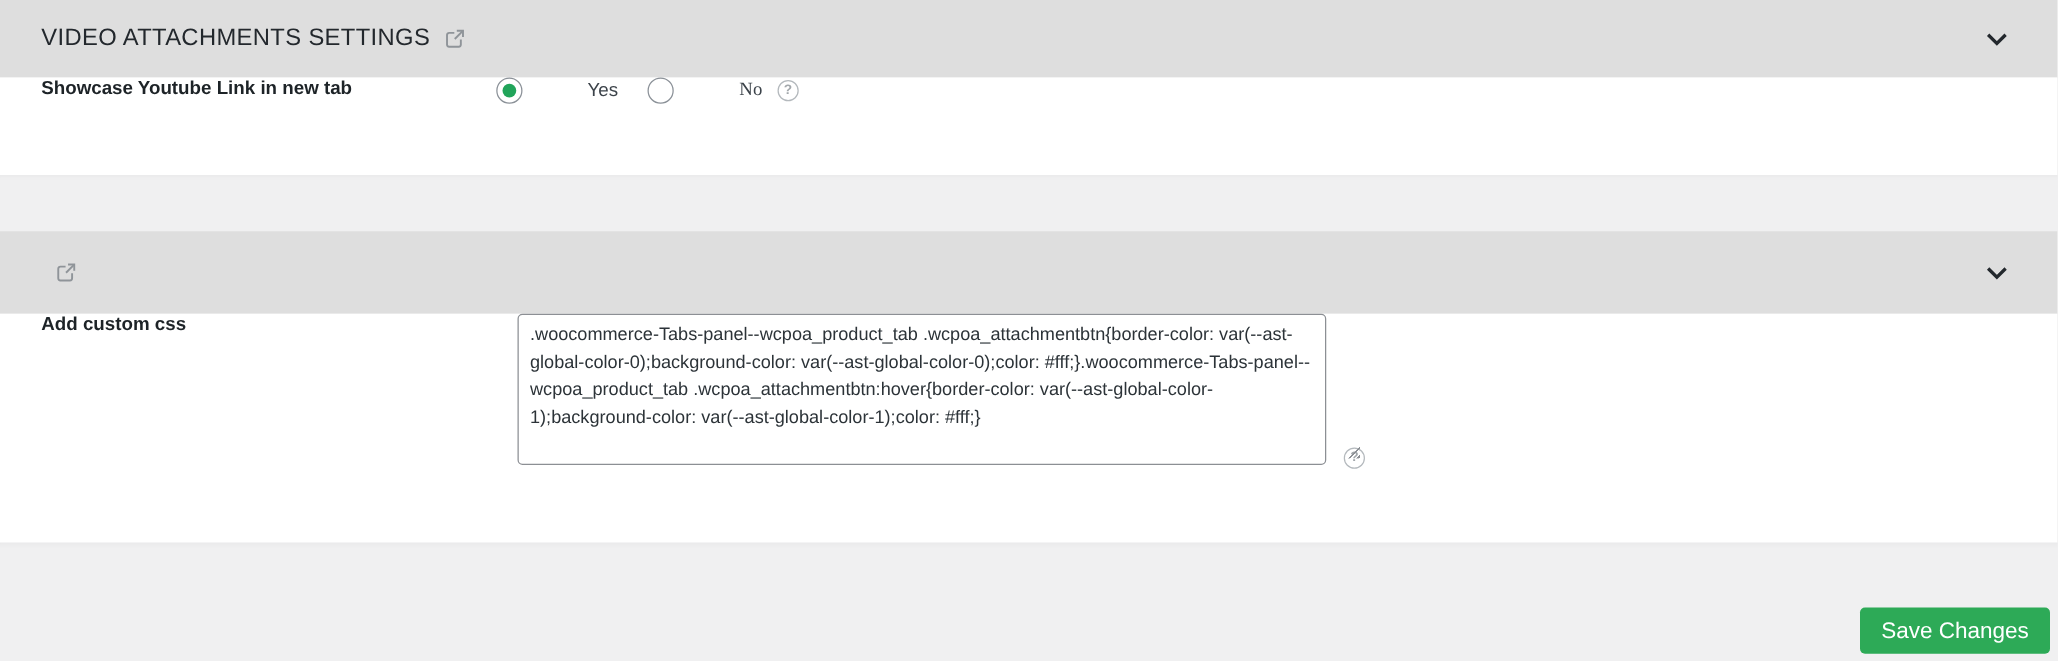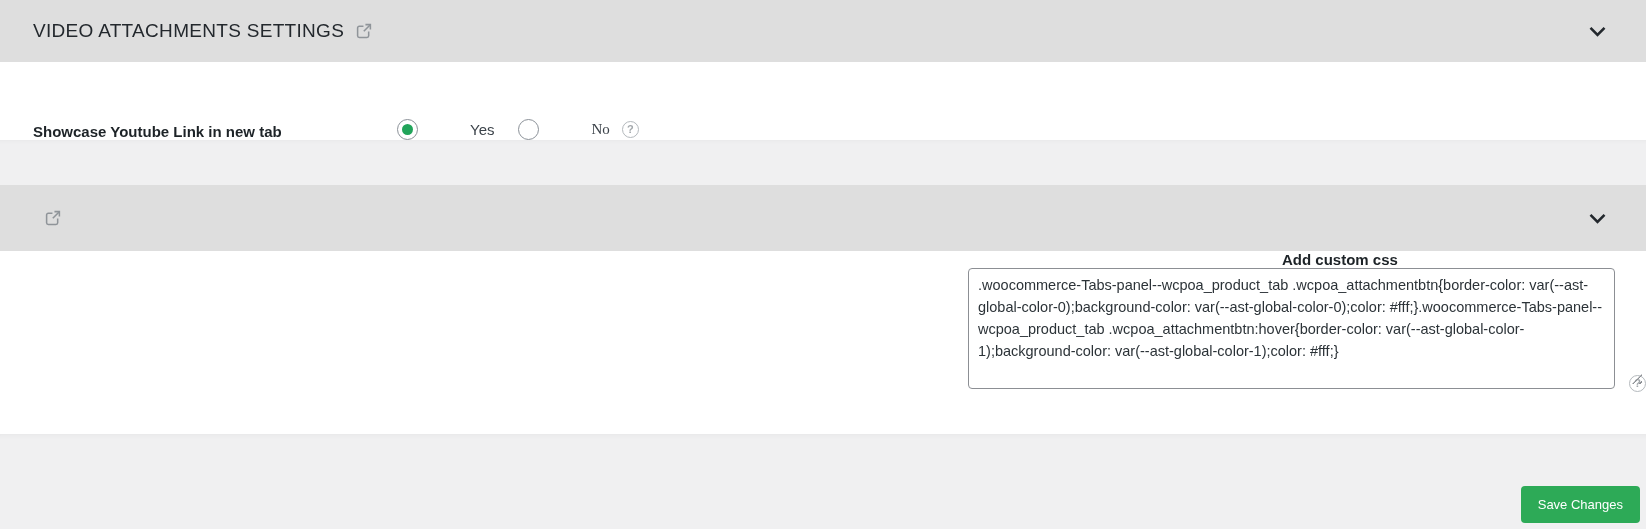--- a/index.html
+++ b/index.html
@@ -16,23 +16,23 @@
   }
   .section-header.first{height:62px;}
   .section-header.second{height:66px;}
   .section-title{
     font-size:19px;font-weight:400;letter-spacing:.3px;
     color:#23282d;text-transform:uppercase;white-space:nowrap;
   }
   .ext-icon{margin-left:11px;display:inline-flex;align-items:center;cursor:pointer;}
   .chevron{margin-left:auto;display:inline-flex;align-items:center;cursor:pointer;}
 
-  .panel{background:#ffffff;display:flex;align-items:flex-end;box-sizing:border-box;}
+  .panel{background:#ffffff;display:flex;align-items:flex-start;box-sizing:border-box;}
   .panel.row-video{height:78px;}
-  .panel.row-css{height:183px;flex-direction:column;}
+  .panel.row-css{height:183px;}
   .spacer{height:45px;background:#f0f0f1;box-shadow:inset 0 5px 5px -5px rgba(0,0,0,.05);}
 
   .label-cell{
     width:397px;padding-left:33px;box-sizing:border-box;flex:0 0 auto;
     font-size:15px;font-weight:700;color:#1d2327;
   }
   .controls{display:flex;align-items:center;}
 
   
   .radio-option{display:inline-flex;align-items:center;cursor:pointer;gap:44px;}
@@ -69,21 +69,21 @@
     clip-path:polygon(100% 0,0 100%,100% 100%);
   }
   .textarea-help{margin-left:14px;margin-bottom:-3px;}
 
   
   .footer{height:96px;background:#f0f0f1;position:relative;box-shadow:inset 0 6px 6px -6px rgba(0,0,0,.06);}
   .save-button{
     position:absolute;right:6px;bottom:7px;
     height:37px;padding:0 17px;border:none;border-radius:4px;
     background:#2daa57;color:#ffffff;font-family:"Liberation Sans",sans-serif;
-    font-size:13px;cursor:pointer;
+    font-size:18px;cursor:pointer;
   }
 </style>
 </head>
 <body>
 
 <div class="section-header first">
   <span class="section-title">VIDEO ATTACHMENTS SETTINGS</span>
   <span class="ext-icon">
     <svg width="18" height="18" viewBox="0 0 20 20">
       <path d="M15.2 10.6v4.6a1.9 1.9 0 0 1-1.9 1.9H4.8a1.9 1.9 0 0 1-1.9-1.9V6.7a1.9 1.9 0 0 1 1.9-1.9h4.6" fill="none" stroke="#8f9499" stroke-width="1.7"></path>

